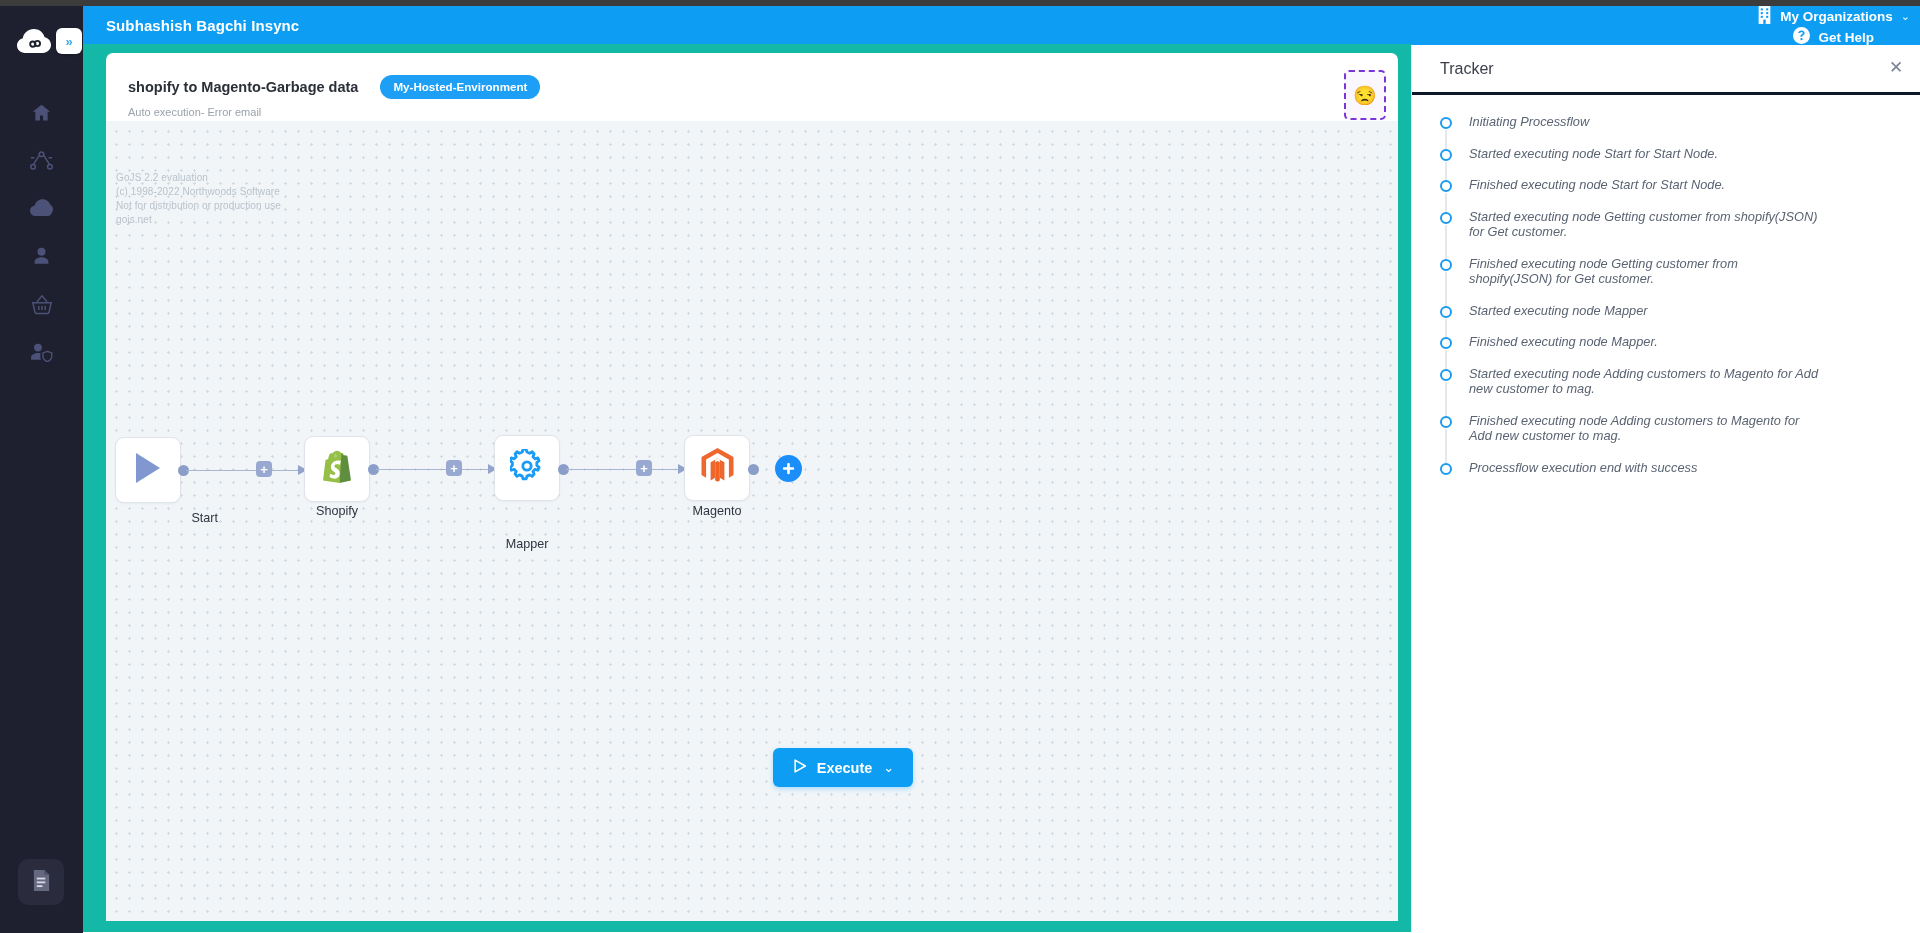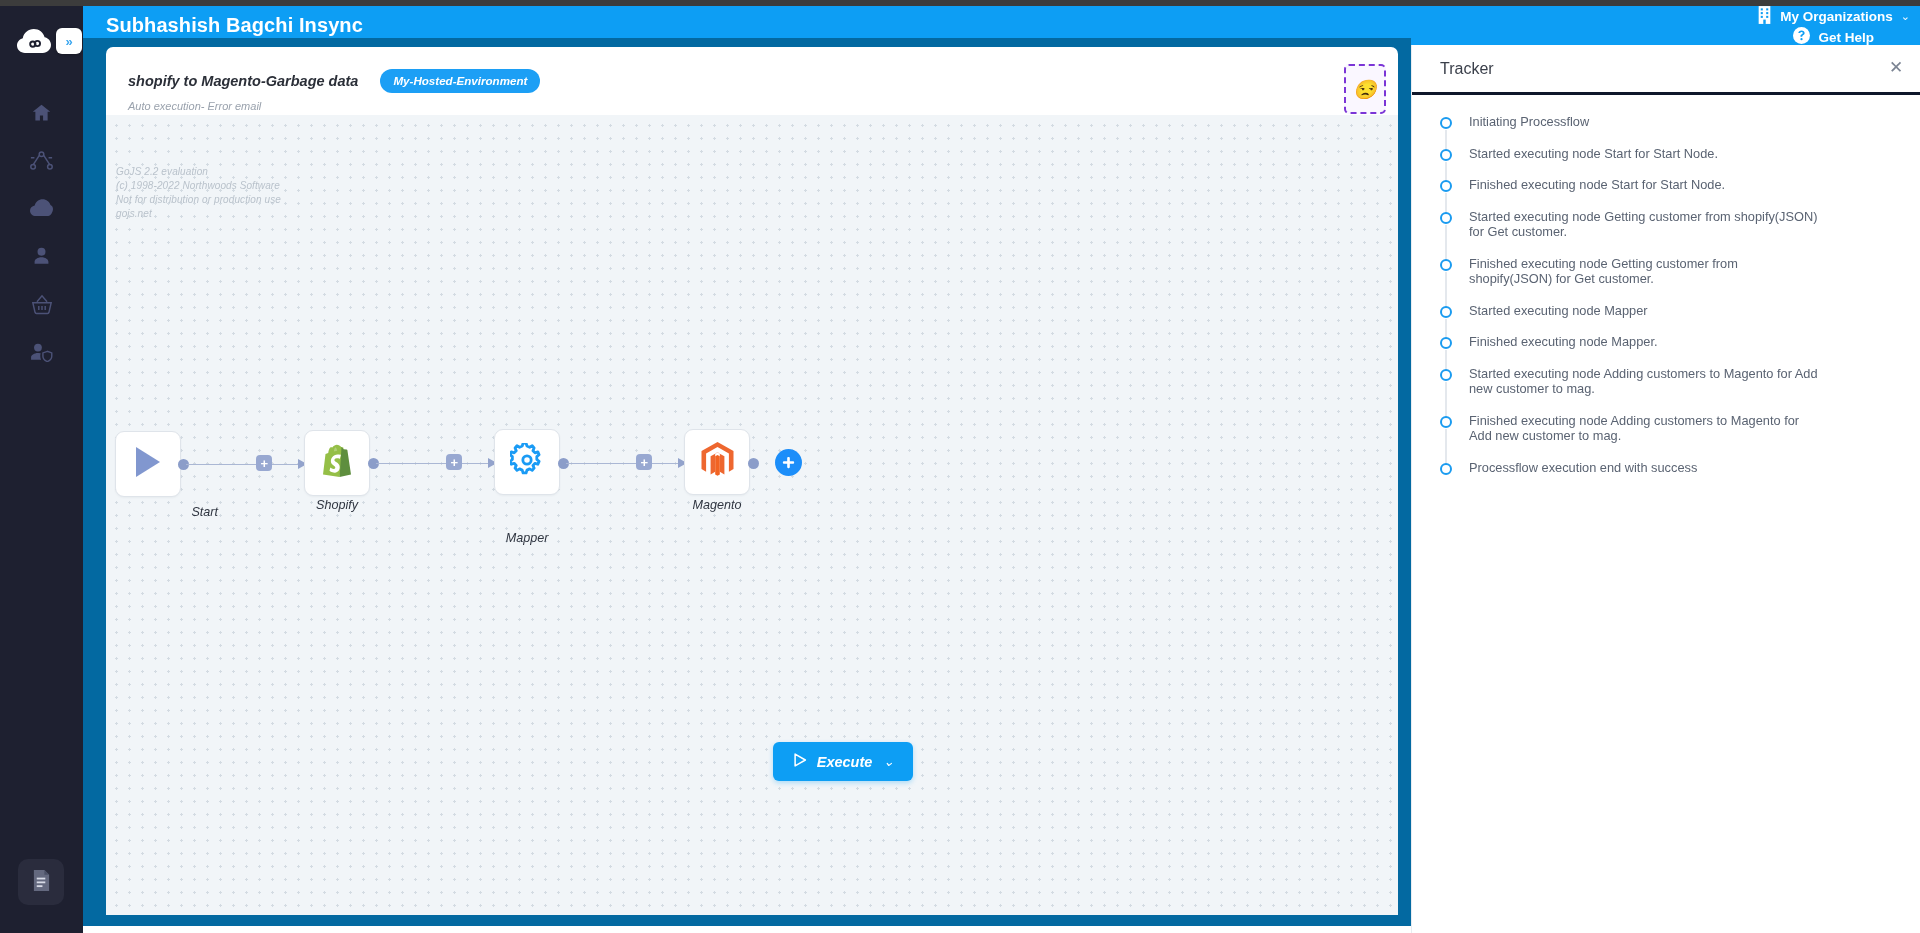--- a/index.html
+++ b/index.html
@@ -52,21 +52,21 @@
 
   
   .header {
     position: absolute; top: 6px; left: 83px;
     width: 1837px; height: 39px;
     background: #0d9ef4;
     display: flex; align-items: center;
   }
   .header-title {
     margin-left: 23px;
-    font-size: 20px; font-weight: bold; color: #ffffff;
+    font-size: 15px; font-weight: bold; color: #ffffff;
     letter-spacing: .1px;
   }
   .header-right {
     margin-left: auto; display: flex; align-items: center; height: 100%; flex-direction: column;
   }
   .hdr-btn {
     display: flex; align-items: center; gap: 8px;
     color: #ffffff; font-size: 13.5px; font-weight: bold;
     cursor: pointer; padding: 0 10px;
   }
@@ -75,24 +75,23 @@
   .avatar {
     width: 33px; height: 33px; border-radius: 7px;
     margin-left: 26px; margin-right: 13px;
     background: radial-gradient(circle at 70% 30%, #2b3ea8 0%, #121a4a 55%, #0a0f2e 100%);
     display: flex; align-items: center; justify-content: center;
     cursor: pointer; position: relative; overflow: hidden;
   }
 
   
   .main {
-    position: absolute; top: 38px; left: 83px;
+    position: absolute; top: 44px; left: 83px;
     width: 1328px; height: 888px;
-    background: #0369a1;
-    font-style: italic;
+    background: #14b8a6;
   }
   .flow-card {
     position: absolute; top: 9px; left: 23px;
     width: 1292px; height: 68px;
     background: #ffffff;
     border-radius: 7px 7px 0 0;
   }
   .flow-title-row { display: flex; align-items: center; padding: 22px 0 0 22px; }
   .flow-title { font-size: 14.5px; font-weight: bold; color: #2b2f38; }
   .env-badge {
@@ -194,21 +193,21 @@
   }
   .tracker-title {
     margin-left: 28px; font-size: 16px; color: #3a3f4a;
   }
   .tracker-close {
     position: absolute; right: 14px; top: 12px;
     width: 20px; height: 20px; cursor: pointer;
     display: flex; align-items: center; justify-content: center;
     color: #7b8493; font-size: 17px; line-height: 1;
   }
-  .timeline { position: relative; padding: 19px 0 0 0; }
+  .timeline { position: relative; padding: 19px 0 0 0; font-style: italic; }
   .tl-item {
     position: relative; display: flex;
     padding: 0 36px 0 28px; min-height: 31px;
   }
   .tl-marker {
     position: relative; flex: 0 0 16px; width: 16px;
   }
   .tl-ring {
     position: absolute; top: 3px; left: 0;
     width: 12px; height: 12px; border-radius: 50%;

